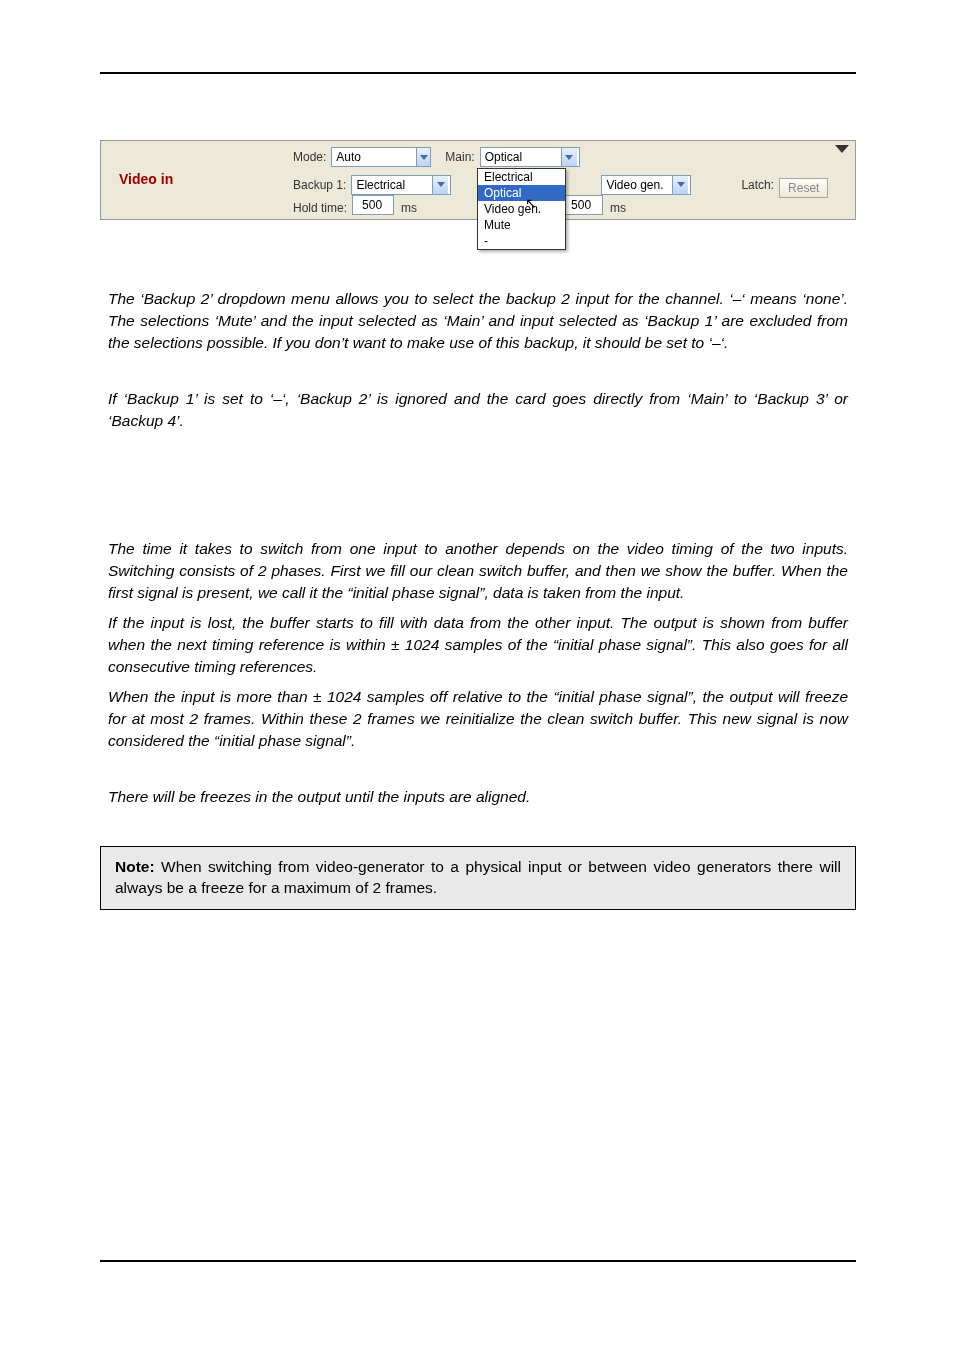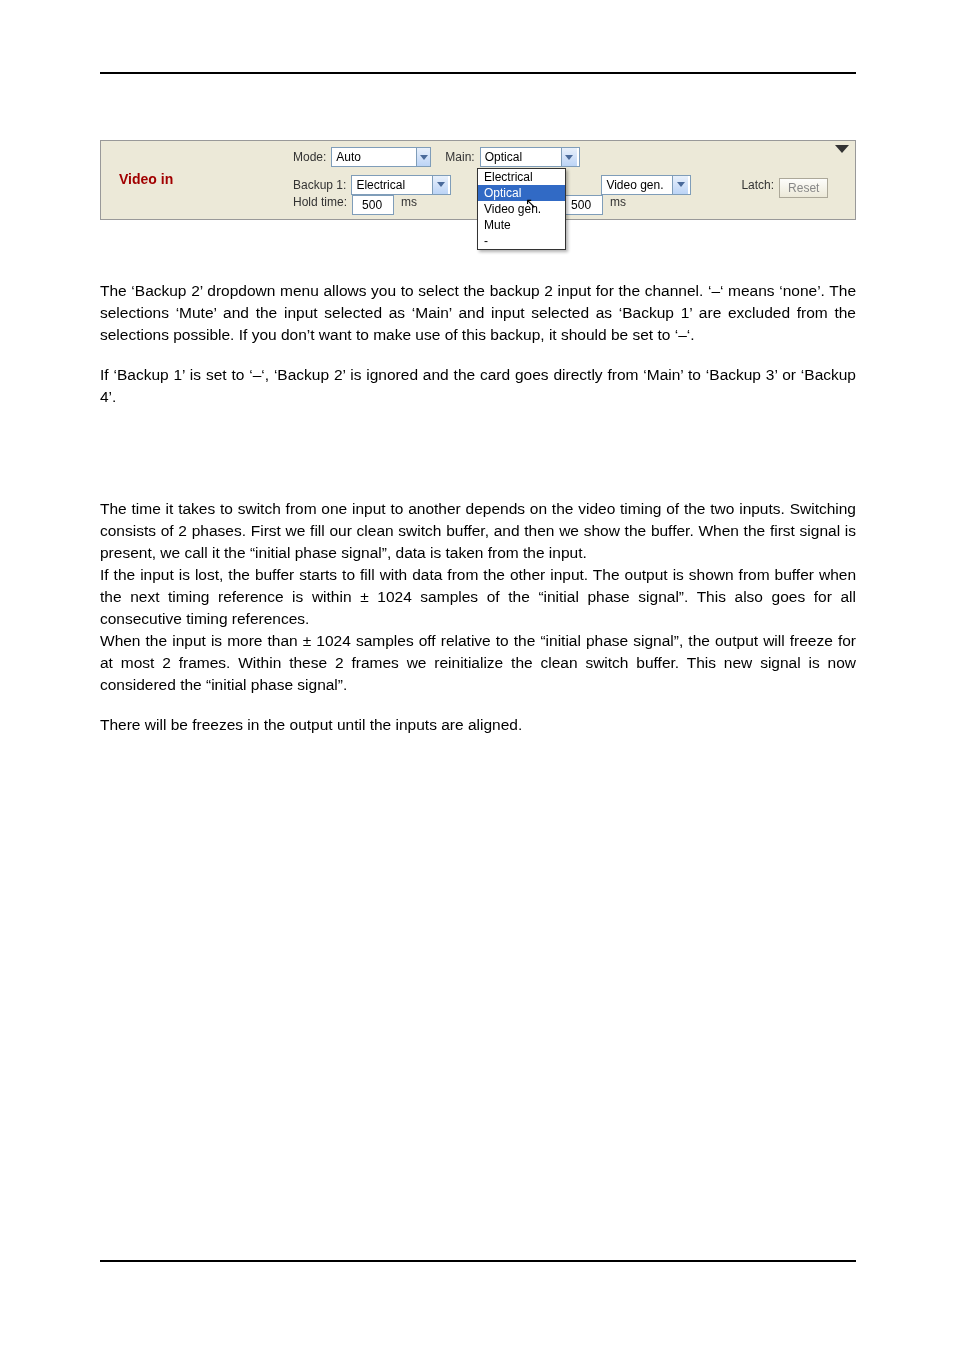--- a/index.html
+++ b/index.html
@@ -8,39 +8,39 @@
   .header-rule { position: absolute; top: 72px; left: 100px; width: 756px; border-top: 2px solid #000; }
   .footer-rule { position: absolute; bottom: 88px; left: 100px; width: 756px; border-top: 2px solid #000; }
 
   .content { position: absolute; top: 140px; left: 100px; width: 756px; }
 
   
   .ss-wrap { border: 1px solid #999; width: 756px; background: #ece9d8; position: relative; height: 80px; }
   .left-label { position: absolute; left: 18px; top: 30px; font-size: 14px; font-weight: bold; color: #a10000; }
   .row1 { position: absolute; left: 192px; top: 6px; display: flex; align-items: center; gap: 5px; font-size: 12px; }
   .row2 { position: absolute; left: 192px; top: 30px; display: flex; align-items: center; gap: 5px; font-size: 12px; }
-  .row3 { position: absolute; left: 192px; top: 54px; display: flex; align-items: flex-start; gap: 5px; font-size: 12px; }
+  .row3 { position: absolute; left: 192px; top: 54px; display: flex; align-items: flex-end; gap: 5px; font-size: 12px; }
   .lbl { font-size: 12px; color: #333; white-space: nowrap; }
   .dd { display: inline-flex; align-items: center; border: 1px solid #7f9db9; background: #fff; height: 20px; font-size: 12px; }
   .dd-val { padding: 0 4px; white-space: nowrap; overflow: hidden; }
   .dd-btn { width: 16px; height: 18px; background: linear-gradient(#e8f0fb,#bcd4f6); border-left: 1px solid #7f9db9; display: flex; align-items: center; justify-content: center; }
   .tri { width: 0; height: 0; border-left: 4px solid transparent; border-right: 4px solid transparent; border-top: 5px solid #4a6a9a; }
   .txt-input { border: 1px solid #7f9db9; background: #fff; height: 20px; font-size: 12px; padding: 0 9px; }
   .btn { border: 1px solid #aca899; background: linear-gradient(#fdfdfb,#ece9d8); height: 20px; font-size: 12px; padding: 0 8px; color: #333; }
   .btn-disabled { color: #888; margin-top: 7px; }
 
   .pop { position: absolute; border: 1px solid #333; background: #fff; font-size: 12px; box-shadow: 2px 2px 3px rgba(0,0,0,.3); }
   .pop-item { padding: 1px 6px; white-space: nowrap; }
   .pop-sel { background: #316ac5; color: #fff; }
   .cursor { position: absolute; font-size: 14px; pointer-events: none; }
 
   .ss-tri { position: absolute; right: 6px; top: 4px; width: 0; height: 0; border-left: 7px solid transparent; border-right: 7px solid transparent; border-top: 8px solid #333; }
 
   .body-text { font-size: 15.5px; line-height: 1.42; text-align: justify; }
-  .body-text p { margin: 0; }
+  .body-text p { margin: 8px; font-style: italic; }
   .note-box { border: 1px solid #000; background: #e9e9e9; padding: 10px 14px; font-size: 15.5px; line-height: 1.35; }
   .note-label { font-weight: bold; }
 </style>
 </head>
 <body>
 
 <div class="page">
   <div class="header-rule"></div>
 
   <div class="content">
@@ -112,18 +112,21 @@
       <p>The ‘Backup 2’ dropdown menu allows you to select the backup 2 input for the channel. ‘–‘ means ‘none’. The selections ‘Mute’ and the input selected as ‘Main’ and input selected as ‘Backup 1’ are excluded from the selections possible. If you don’t want to make use of this backup, it should be set to ‘–‘.</p>
       <div style="height:18px"></div>
       <p>If ‘Backup 1’ is set to ‘–‘, ‘Backup 2’ is ignored and the card goes directly from ‘Main’ to ‘Backup 3’ or ‘Backup 4’.</p>
       <div style="height:90px"></div>
       <p>The time it takes to switch from one input to another depends on the video timing of the two inputs. Switching consists of 2 phases. First we fill our clean switch buffer, and then we show the buffer. When the first signal is present, we call it the “initial phase signal”, data is taken from the input.</p>
       <p>If the input is lost, the buffer starts to fill with data from the other input. The output is shown from buffer when the next timing reference is within ± 1024 samples of the “initial phase signal”. This also goes for all consecutive timing references.</p>
       <p>When the input is more than ± 1024 samples off relative to the “initial phase signal”, the output will freeze for at most 2 frames. Within these 2 frames we reinitialize the clean switch buffer. This new signal is now considered the “initial phase signal”.</p>
       <div style="height:18px"></div>
       <p>There will be freezes in the output until the inputs are aligned.</p>
       <div style="height:30px"></div>
+      <div class="note-box">
+        <span class="note-label">Note:</span><span> When switching from video-generator to a physical input or between video generators there will always be a freeze for a maximum of 2 frames.</span>
+      </div>
     </div>
 
   </div>
 
   <div class="footer-rule"></div>
 </div>
 
 </body></html>

